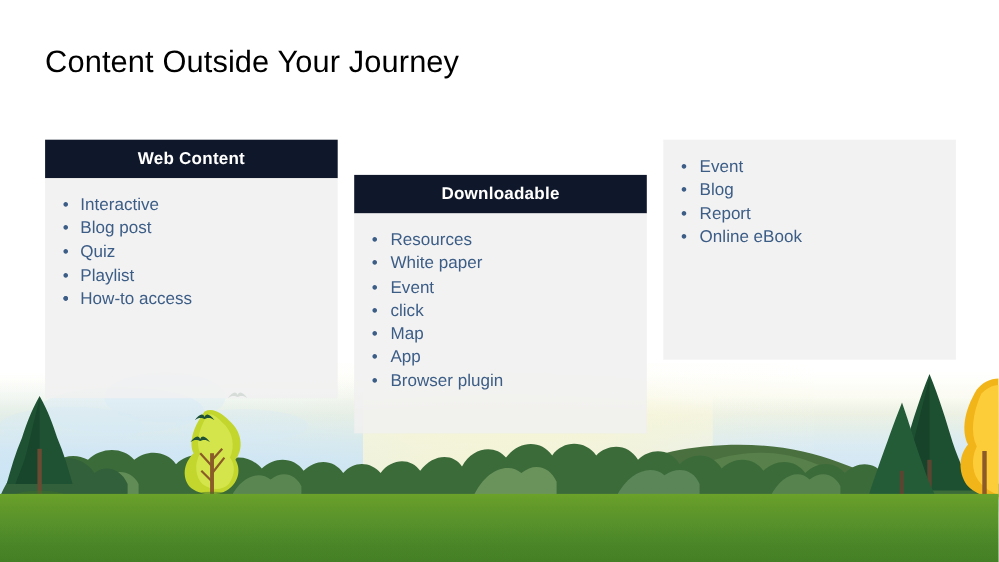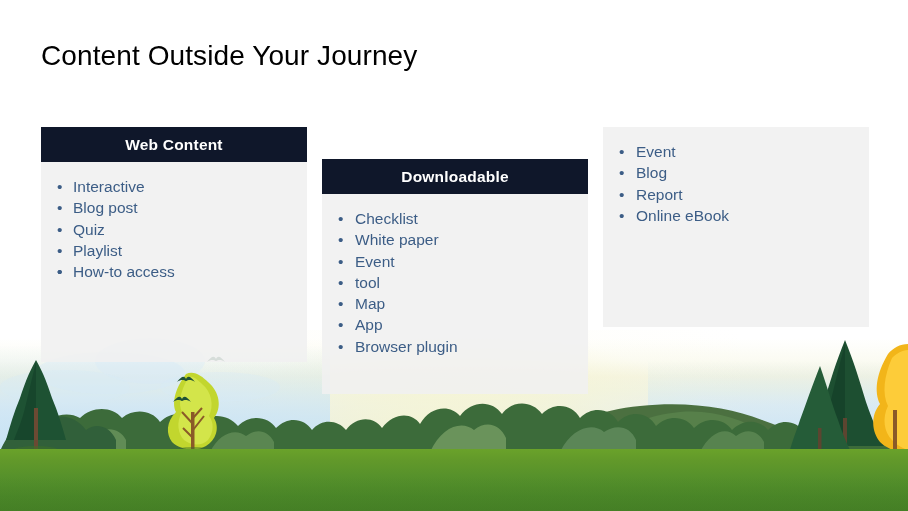--- a/index.html
+++ b/index.html
@@ -311,24 +311,24 @@
         </ul>
       </div>
     </div>
 
     <div class="card c2">
       <div class="card-header">
         <span class="card-header-label">Downloadable</span>
       </div>
       <div class="card-body">
         <ul class="card-list">
-          <li><span class="bullet">•</span><span>Checklist</span></li>
+          <li><span class="bullet">•</span><span>Resources</span></li>
           <li><span class="bullet">•</span><span>White paper</span></li>
           <li><span class="bullet">•</span><span>Event</span></li>
-          <li><span class="bullet">•</span><span>tool</span></li>
+          <li><span class="bullet">•</span><span>click</span></li>
           <li><span class="bullet">•</span><span>Map</span></li>
           <li><span class="bullet">•</span><span>App</span></li>
           <li><span class="bullet">•</span><span>Browser plugin</span></li>
         </ul>
       </div>
     </div>
 
     <div class="card c3">
       <div class="card-body">
         <ul class="card-list">

